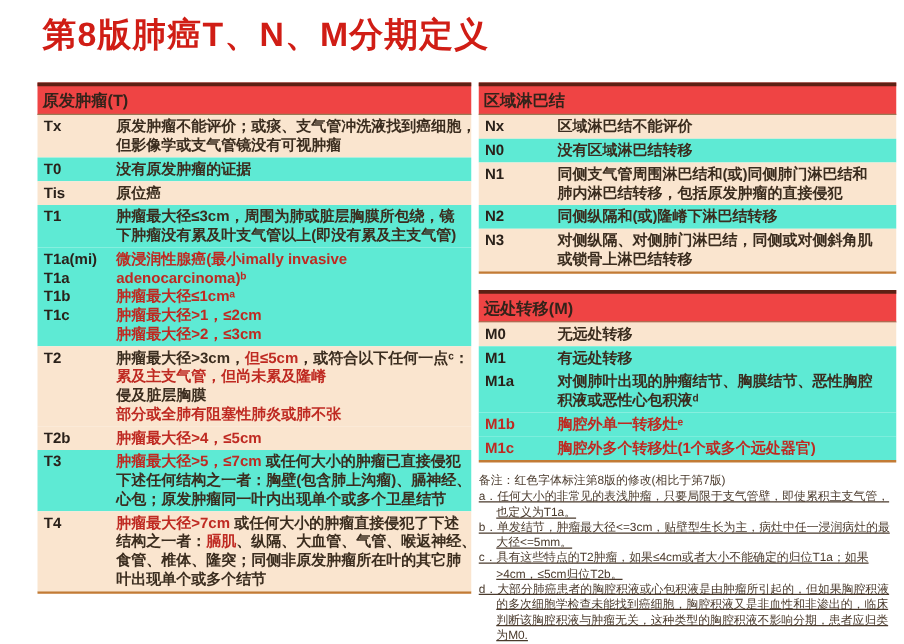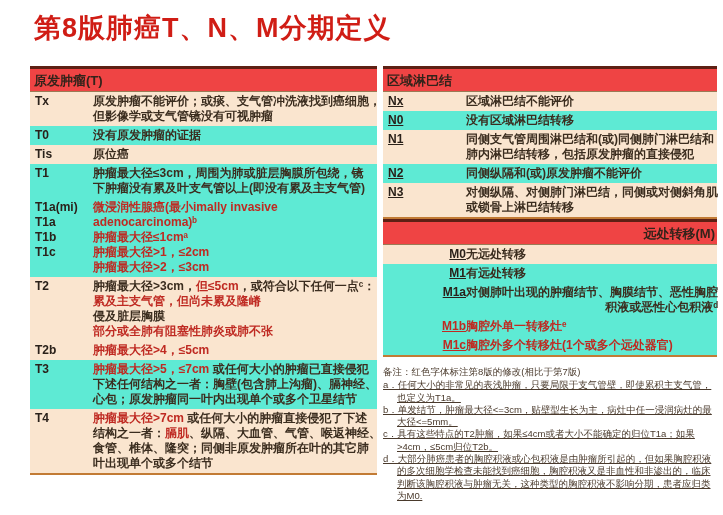--- a/index.html
+++ b/index.html
@@ -20,25 +20,25 @@
   .right-col{position:absolute;left:383px;top:66px;width:334px;}
   .sect-header{
     border-top:3px solid #5d2014;border-bottom:1px solid #9a7a55;
     background:#ef4444;color:#33231a;font-size:13px;font-weight:bold;
     padding:4px 2px 3px 4px;line-height:15px;
   }
   .row{display:flex;padding:2px 0 2px 5px;background:#5eead4;}
   .row.peach{background:#fae5cf;}
   .codes{flex-shrink:0;font-weight:bold;color:#2a211a;font-size:12px;line-height:15px;}
   .t-table .codes{width:58px;}
-  .right-col .codes{width:78px;text-decoration:underline;}
+  .right-col .codes{width:58px;}
   .descs{font-size:12px;line-height:15px;font-weight:bold;color:#3b2d1f;}
   .desc-line{white-space:nowrap;}
   .r{color:#bf2a22;}
-  .m-table{text-align:right;}
+  .m-table{margin-top:13px;}
   
   .notes{margin-top:9px;color:#4a3a2c;font-size:9.5px;line-height:12.3px;font-weight:normal;}
   .notes .note-title{margin-bottom:1px;}
   .notes .note-item{padding-left:14px;text-indent:-14px;text-decoration:underline;}
 </style>
 </head>
 <body>
 
 <div class="page">
   <h1 class="title">第8版肺癌T、N、M分期定义</h1>
@@ -165,21 +165,21 @@
             <div class="descs">
               <div class="desc-line"><span class="">同侧支气管周围淋巴结和(或)同侧肺门淋巴结和</span></div>
               <div class="desc-line"><span class="">肺内淋巴结转移，包括原发肿瘤的直接侵犯</span></div>
             </div>
           </div>
           <div class="row">
             <div class="codes">
               <div>N2</div>
             </div>
             <div class="descs">
-              <div class="desc-line"><span class="">同侧纵隔和(或)原发肿瘤不能评价</span></div>
+              <div class="desc-line"><span class="">同侧纵隔和(或)隆嵴下淋巴结转移</span></div>
             </div>
           </div>
           <div class="row peach">
             <div class="codes">
               <div>N3</div>
             </div>
             <div class="descs">
               <div class="desc-line"><span class="">对侧纵隔、对侧肺门淋巴结，同侧或对侧斜角肌</span></div>
               <div class="desc-line"><span class="">或锁骨上淋巴结转移</span></div>
             </div>

